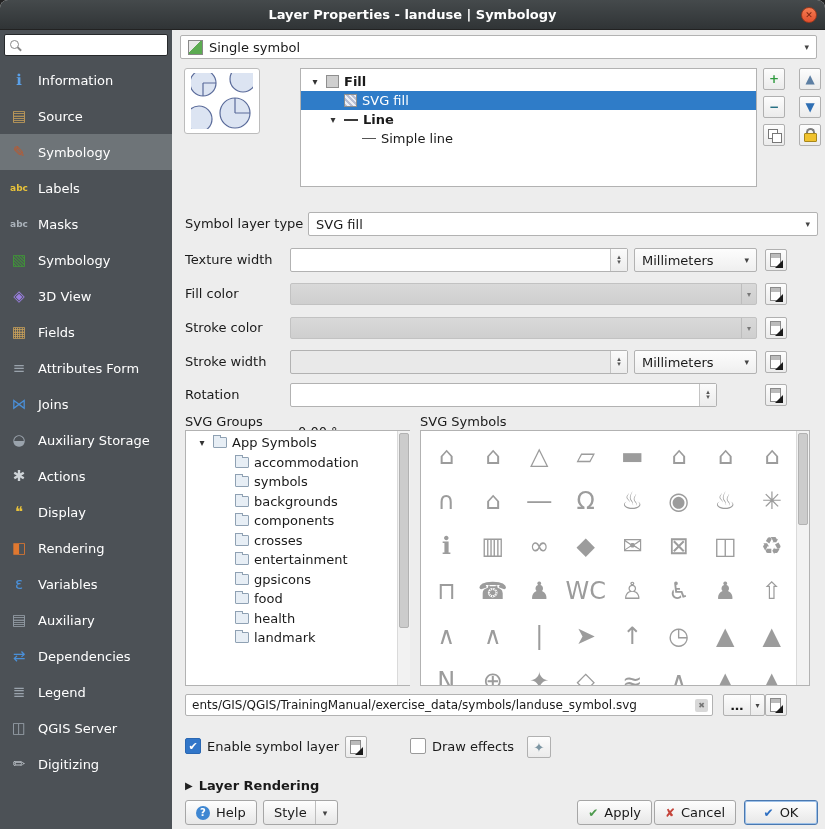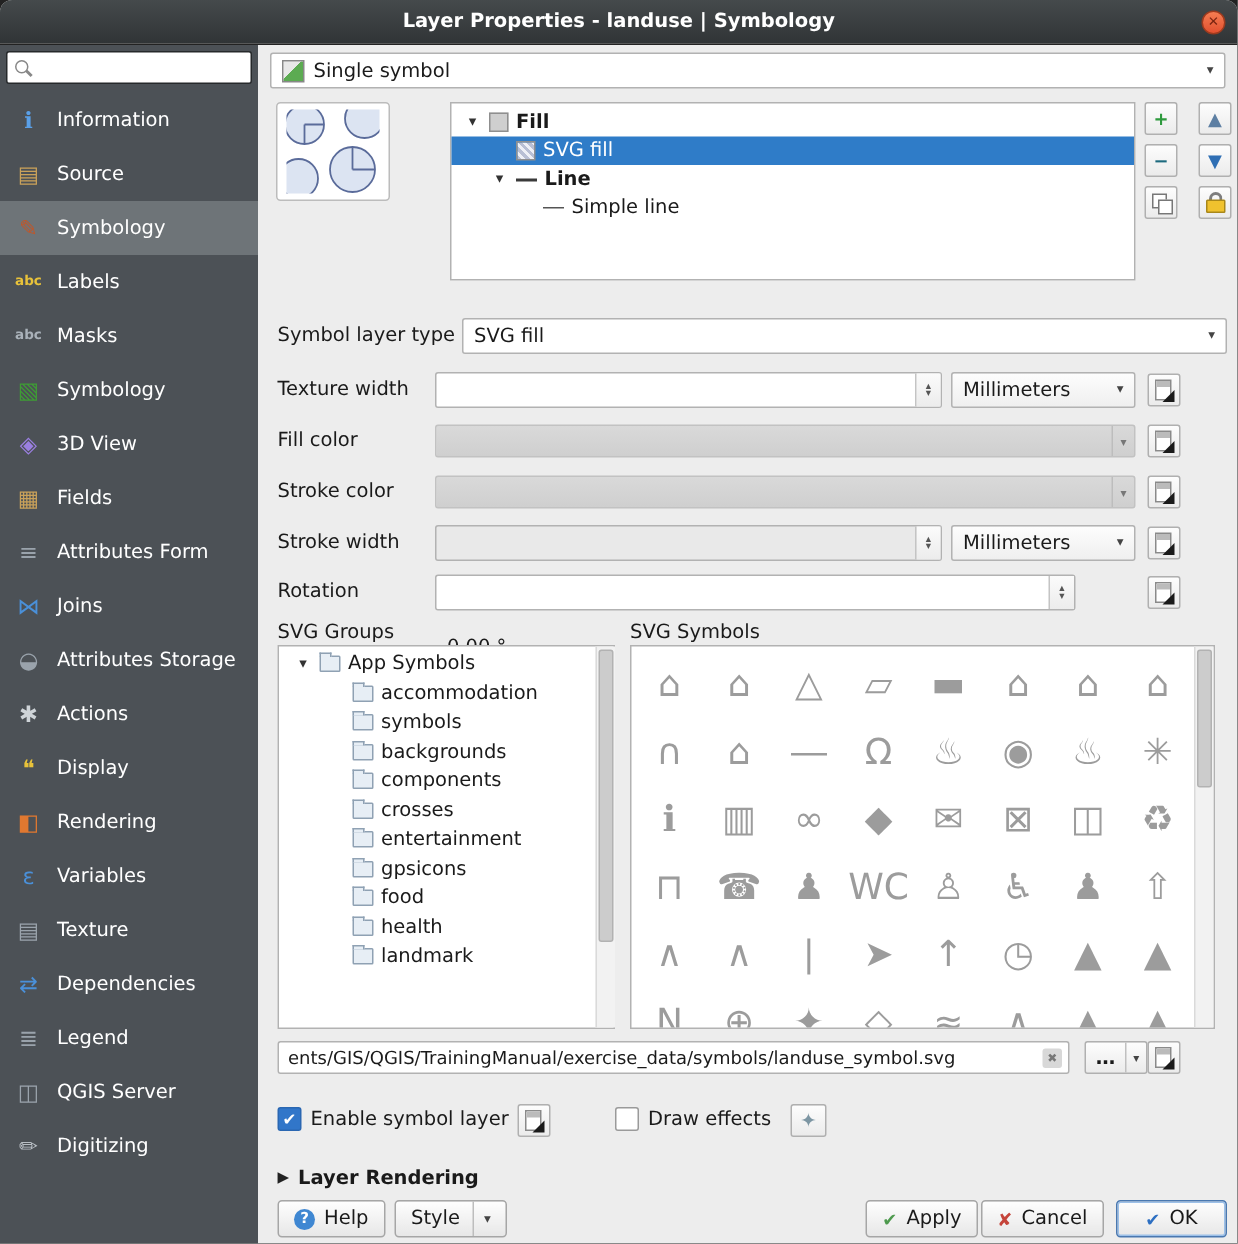--- a/index.html
+++ b/index.html
@@ -206,21 +206,21 @@
           <span class="nav-label">Attributes Form</span>
         </div>
 
         <div class="nav-item">
           <span class="nav-ico" style="color: rgb(74, 144, 217);">⋈</span>
           <span class="nav-label">Joins</span>
         </div>
 
         <div class="nav-item">
           <span class="nav-ico" style="color: rgb(154, 163, 172);">◒</span>
-          <span class="nav-label">Attributes Storage</span>
+          <span class="nav-label">Auxiliary Storage</span>
         </div>
 
         <div class="nav-item">
           <span class="nav-ico" style="color: rgb(207, 212, 216);">✱</span>
           <span class="nav-label">Actions</span>
         </div>
 
         <div class="nav-item">
           <span class="nav-ico" style="color: rgb(232, 194, 58);">❝</span>
           <span class="nav-label">Display</span>
@@ -231,21 +231,21 @@
           <span class="nav-label">Rendering</span>
         </div>
 
         <div class="nav-item">
           <span class="nav-ico" style="color: rgb(74, 144, 217);">ε</span>
           <span class="nav-label">Variables</span>
         </div>
 
         <div class="nav-item">
           <span class="nav-ico" style="color: rgb(154, 163, 172);">▤</span>
-          <span class="nav-label">Texture</span>
+          <span class="nav-label">Auxiliary</span>
         </div>
 
         <div class="nav-item">
           <span class="nav-ico" style="color: rgb(74, 144, 217);">⇄</span>
           <span class="nav-label">Dependencies</span>
         </div>
 
         <div class="nav-item">
           <span class="nav-ico" style="color: rgb(154, 163, 172);">≣</span>
           <span class="nav-label">Legend</span>

